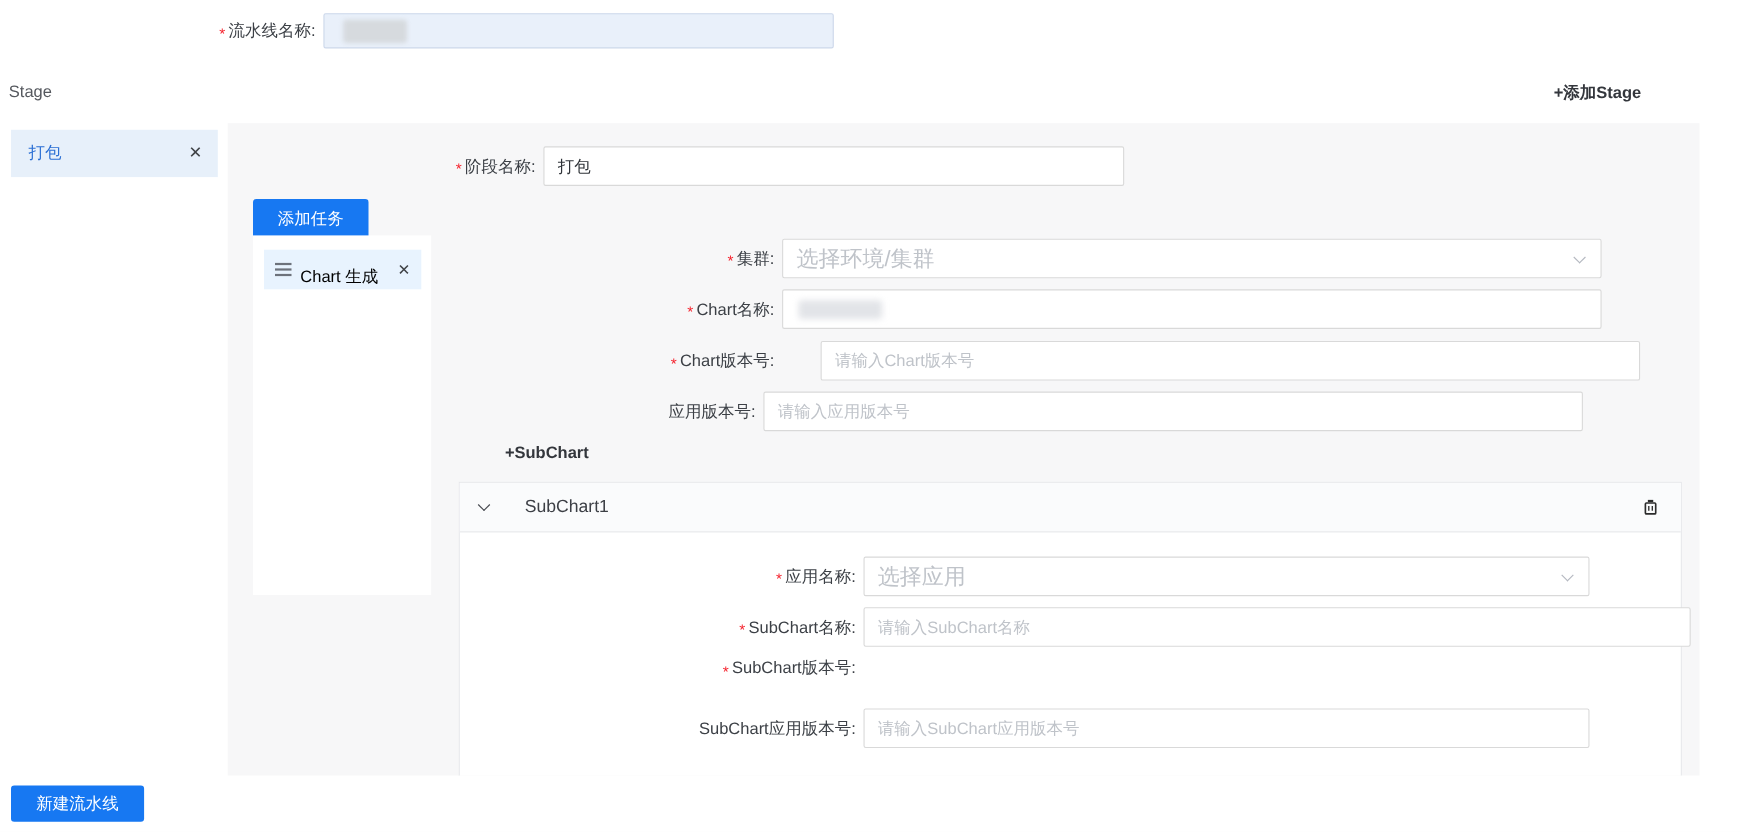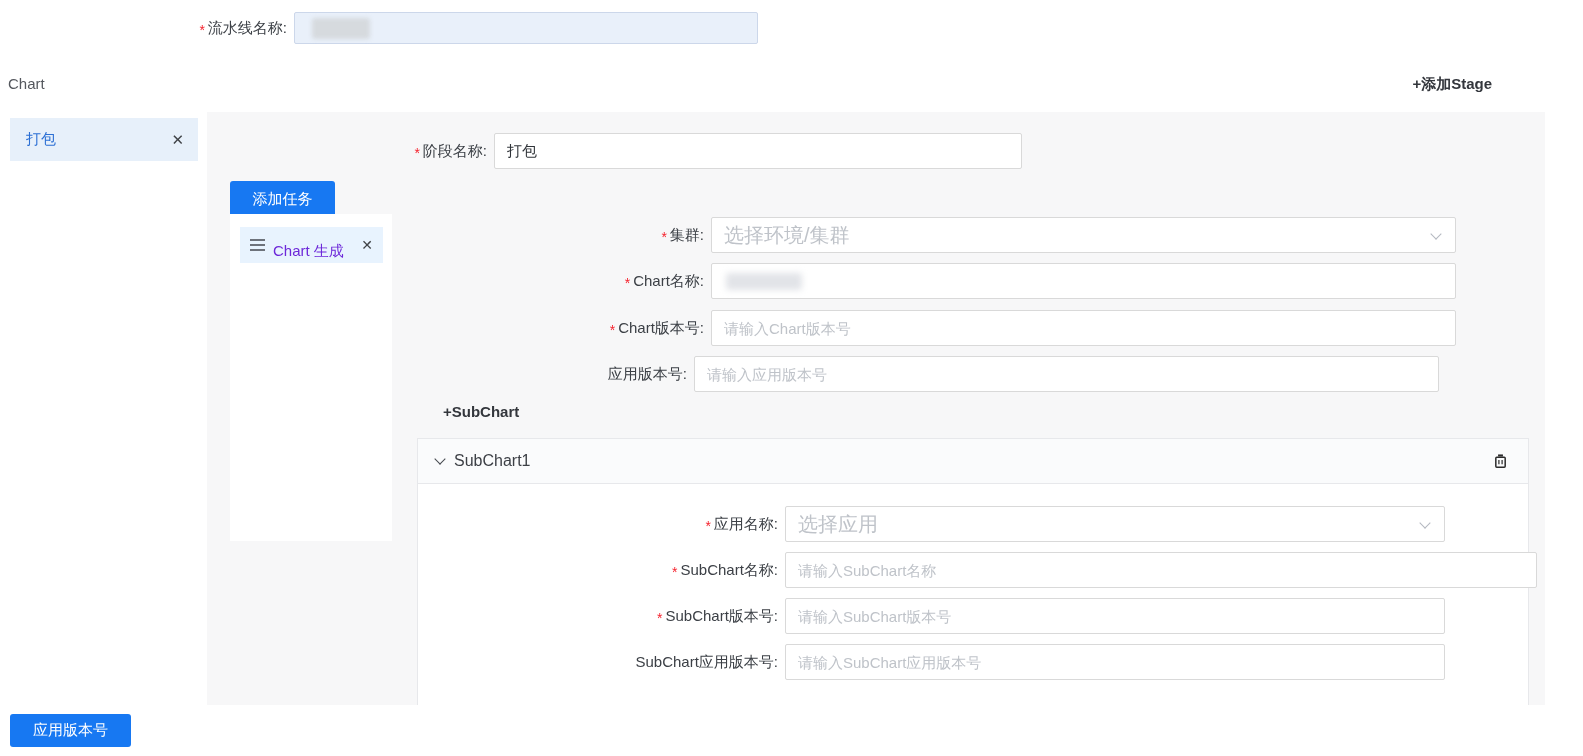--- a/index.html
+++ b/index.html
@@ -27,31 +27,31 @@
   .stage-title { font-size:15px; color:#55585e; }
   .add-link { font-size:15px; font-weight:700; color:#33363c; cursor:pointer; white-space:nowrap; }
 
   .stage-tab { background:#e7f0fa; display:flex; align-items:center; padding:0 14px 0 16px; cursor:pointer; }
   .stage-tab .tab-label { color:#2b6fd4; font-size:15px; flex:1; }
   .xicon { color:#404347; font-size:15px; cursor:pointer; line-height:1; }
 
   .main-panel { background:#f7f7f8; overflow:hidden; }
   .task-panel { background:#fff; }
   .task-item { background:#e8f3fe; display:flex; align-items:center; padding:0 10px; cursor:pointer; }
-  .task-item .task-label { color:#6d28d9; font-size:15px; margin:12px 9px 0 8px; flex:1; white-space:nowrap; }
+  .task-item .task-label { color:#000000; font-size:15px; margin:12px 9px 0 8px; flex:1; white-space:nowrap; }
   .drag { width:15px; height:2px; background:#6d727b; position:relative; flex:0 0 auto; }
   .drag::before, .drag::after { content:""; position:absolute; left:0; width:15px; height:2px; background:#6d727b; }
   .drag::before { top:-5px; } .drag::after { top:5px; }
 
   .subchart { background:#fff; border:1px solid #e7e8eb; }
   .sub-header { height:45px; background:#fafbfc; border-bottom:1px solid #e7e8eb;
                 display:flex; align-items:center; padding:0 20px 0 18px; }
   .chev-open { width:8px; height:8px; border:solid #46494f; border-width:0 1.5px 1.5px 0;
                transform:rotate(45deg); position:relative; top:-2px; cursor:pointer; }
-  .sub-title { font-size:16px; color:#3c3f45; margin-left:10px; }
+  .sub-title { font-size:16px; color:#3c3f45; margin-left:33px; }
   .trash-btn { margin-left:auto; background:none; border:none; cursor:pointer; display:flex; align-items:center; }
 
   .redact { position:absolute; background:#d6dade; border-radius:3px; filter:blur(2px); }
   .redact.light { background:#e2e4e8; filter:blur(3px); }
 
   .blue-input { background:#e9f0fa; border:1px solid #ccd7ea; }
 </style>
 </head>
 <body>
 
@@ -60,21 +60,21 @@
   <div class="lblrow" style="left:150px; top:12px;">
     <div class="flabel" style="width:137px;">
       <span class="req">*</span>
       <span>流水线名称:</span>
     </div>
     <div class="input blue-input" style="width:464px; height:32px;">
       <span class="redact" style="left:17px; top:5px; width:58px; height:21px;"></span>
     </div>
   </div>
 
-  <div class="abs stage-title" style="left:8px; top:75px;">Chart</div>
+  <div class="abs stage-title" style="left:8px; top:75px;">Stage</div>
   <div class="abs add-link" style="right:91px; top:75px;text-align:right;">+添加Stage</div>
 
   <div class="abs stage-tab" style="left:10px; top:118px; width:188px; height:43px;">
     <span class="tab-label">打包</span>
     <span class="xicon">✕</span>
   </div>
 
   <div class="abs main-panel" style="left:207px; top:112px; width:1338px; height:593px;">
 
     <div class="lblrow" style="left:170px; top:21px;">
@@ -114,31 +114,31 @@
       <div class="input" style="width:745px;">
         <span class="redact light" style="left:14px; top:9px; width:76px; height:17px;"></span>
       </div>
     </div>
 
     <div class="lblrow" style="left:330px; top:198px;">
       <div class="flabel" style="width:167px;">
         <span class="req">*</span>
         <span>Chart版本号:</span>
       </div>
-      <input class="input" style="width: 745px;" placeholder="请输入Chart版本号">
+      <input class="input" style="width: 745px; margin-left: 35px;" placeholder="请输入Chart版本号">
     </div>
 
     <div class="lblrow" style="left:313px; top:244px;">
       <div class="flabel" style="width:167px;">
         <span>应用版本号:</span>
       </div>
       <input class="input" style="width: 745px;" placeholder="请输入应用版本号">
     </div>
 
-    <div class="abs add-link" style="left:236px; top:291px;">+SubChart</div>
+    <div class="abs add-link" style="left:252px; top:291px;">+SubChart</div>
 
     <div class="abs subchart" style="left:210px; top:326px; width:1112px; height:270px;">
       <div class="sub-header">
         <span class="chev-open"></span>
         <span class="sub-title">SubChart1</span>
         <button class="trash-btn">
           <svg width="15" height="16" viewBox="0 0 16 16">
             <rect x="5.4" y="1" width="5.2" height="2.2" fill="#2b2b2b"></rect>
             <rect x="3" y="4" width="10" height="10.6" rx="1" fill="none" stroke="#2b2b2b" stroke-width="1.6"></rect>
             <line x1="6.3" y1="7" x2="6.3" y2="11.5" stroke="#2b2b2b" stroke-width="1.3"></line>
@@ -164,27 +164,26 @@
           <span>SubChart名称:</span>
         </div>
         <input class="input" style="width: 752px;" placeholder="请输入SubChart名称">
       </div>
 
       <div class="lblrow" style="left:180px; top:159px;">
         <div class="flabel" style="width:180px;">
           <span class="req">*</span>
           <span>SubChart版本号:</span>
         </div>
-        <input class="input" style="width: 660px;" placeholder="请输入SubChart版本号">
       </div>
 
       <div class="lblrow" style="left:180px; top:205px;">
         <div class="flabel" style="width:180px;">
           <span>SubChart应用版本号:</span>
         </div>
         <input class="input" style="width: 660px;" placeholder="请输入SubChart应用版本号">
       </div>
     </div>
   </div>
 
-  <button class="abs btn-primary" style="left:10px; top:714px; width:121px; height:33px;">应用版本号</button>
+  <button class="abs btn-primary" style="left:10px; top:714px; width:121px; height:33px;">新建流水线</button>
 
 </div>
 
 </body></html>

